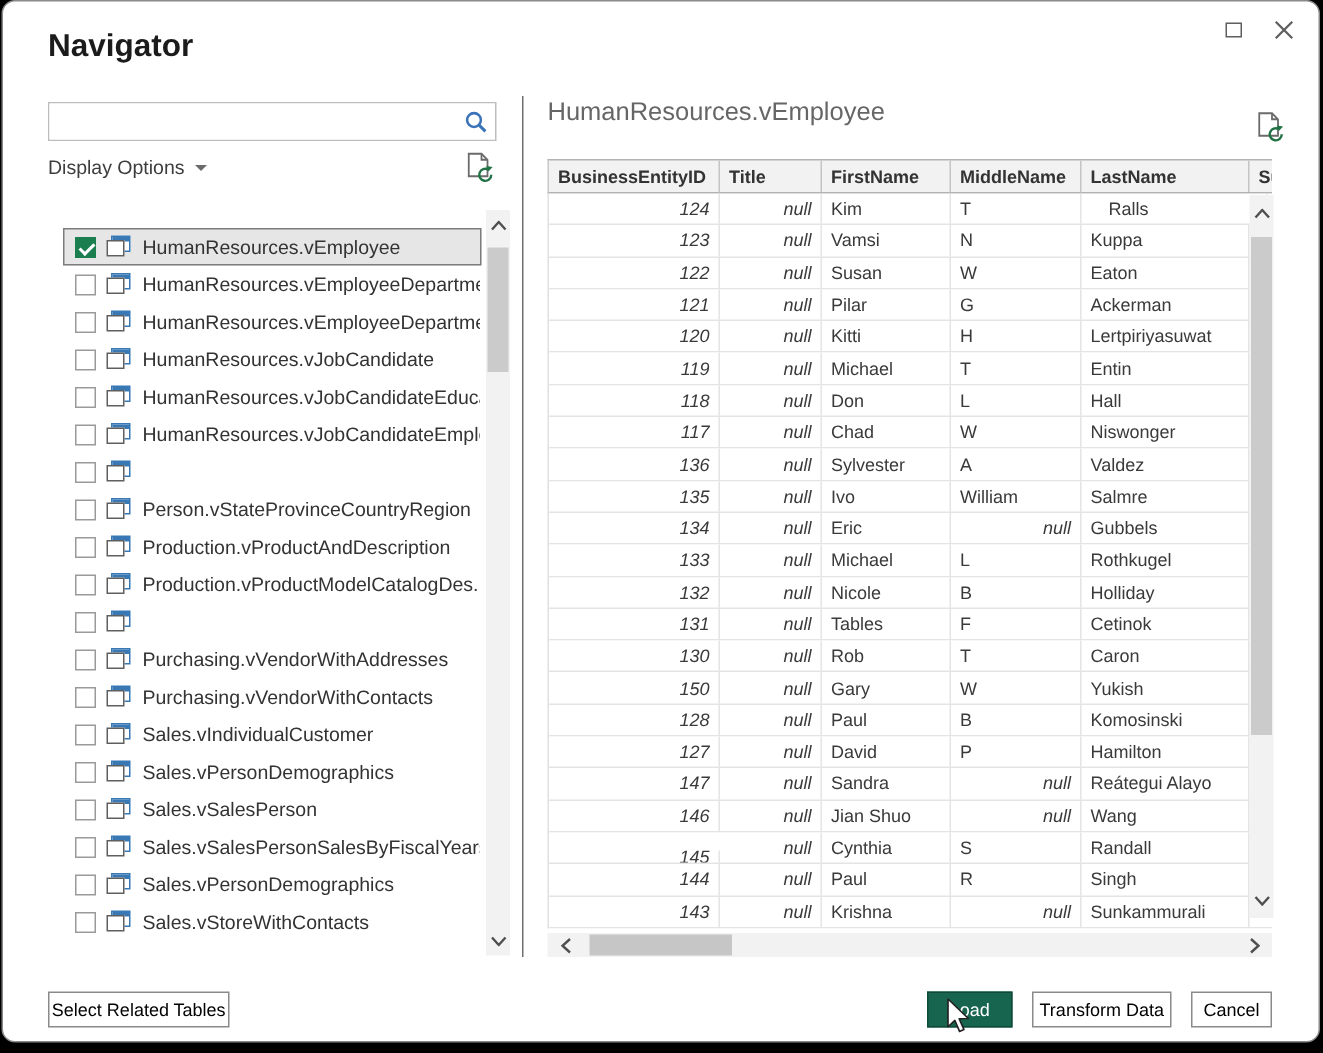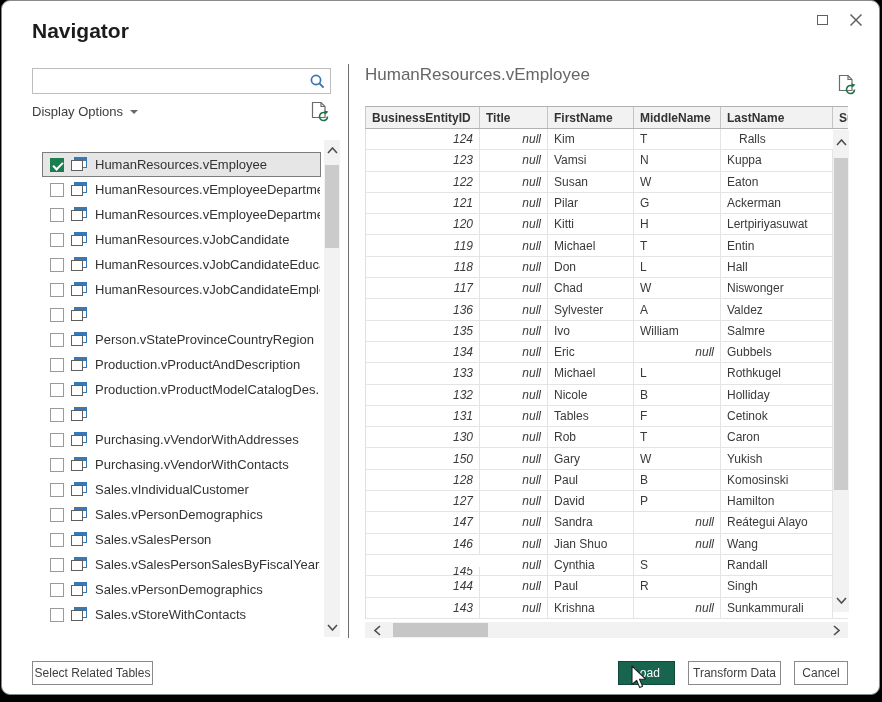--- a/index.html
+++ b/index.html
@@ -71,21 +71,21 @@
                border-left:1px solid #e0e0e0; }
   .grow { display:flex; height:21.3px; border-bottom:1px solid #e4e4e4; background:#fff; }
   .gcell { flex:0 0 auto; display:flex; align-items:center; padding:0 6px; font-size:12px; color:#3a3a3a;
            border-right:1px solid #e4e4e4; white-space:nowrap; overflow:hidden; }
   .gcell.right { justify-content:flex-end; font-style:italic; }
 
   .grid-vscroll { left:831px; top:129px; width:16px; height:482px; }
   .grid-hscroll { left:363px; top:621px; width:483px; height:16px; }
 
   
-  .btn { position:absolute; height:24px; background:#fff; border:1px solid #8a8a8a; font-size:12px; color:#404040;
+  .btn { position:absolute; height:24px; background:#fff; border:1px solid #8a8a8a; font-size:12px; color:#000000;
          display:flex; align-items:center; justify-content:center; font-family:"Liberation Sans",sans-serif; cursor:default; }
   .btn.primary { background:#17654E; border-color:#0F4A38; color:#fff; }
   .btn-select-related { left:30px; top:660px; width:121px; }
   .btn-load { left:616px; top:660px; width:57px; }
   .btn-transform { left:686px; top:660px; width:93px; }
   .btn-cancel { left:792px; top:660px; width:54px; }
 
   .cursor { position:absolute; left:629px; top:664px; z-index:50; pointer-events:none; }
 </style>
 </head>

